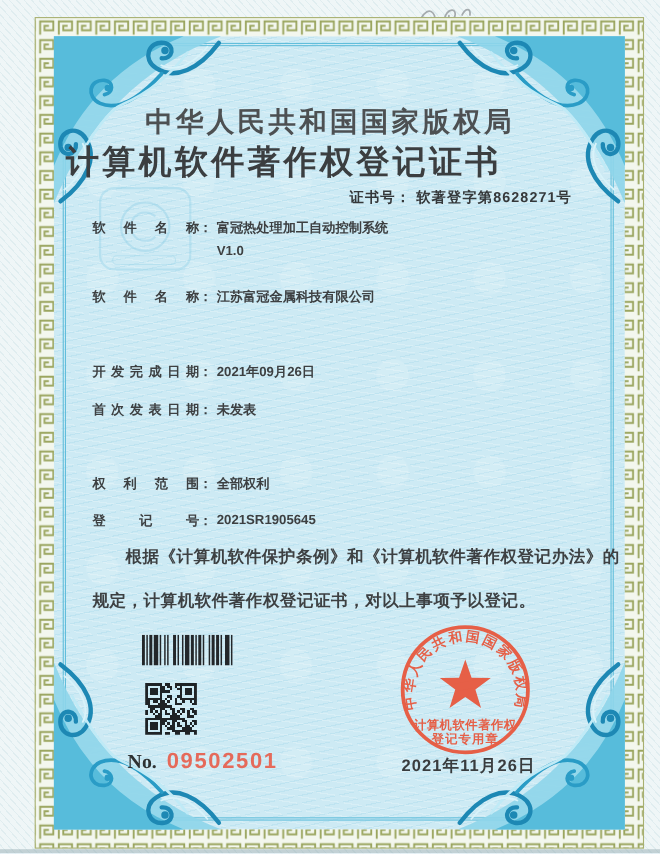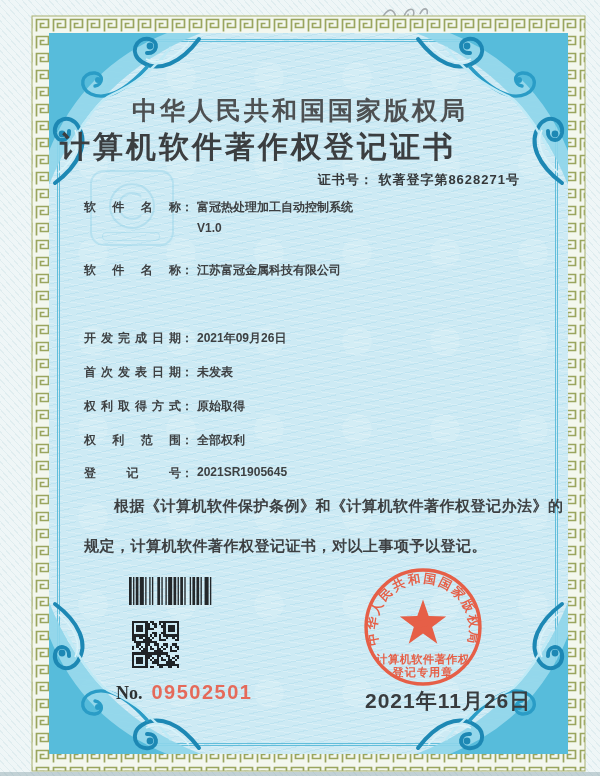--- a/index.html
+++ b/index.html
@@ -29,21 +29,21 @@
   .row{position:absolute;left:84px;font-size:12px;}
   .row .lbl{display:inline-block;width:97px;text-align:justify;text-align-last:justify;vertical-align:top;}
   .row .col{display:inline-block;}
   .row .val{position:absolute;left:113px;white-space:nowrap;}
   .val2{position:absolute;left:197px;font-size:12px;font-weight:bold;color:#3d4042;white-space:nowrap;}
   .stmt{position:absolute;left:84px;width:470px;font-size:15px;font-weight:bold;color:#3d4042;letter-spacing:.5px;white-space:nowrap;}
   .stmt.indent{text-indent:2em;}
   .serial{position:absolute;left:116px;top:681px;font-size:18px;}
   .serial .no{font-family:"Liberation Serif","DejaVu Serif",serif;color:#2e3233;font-weight:bold;}
   .serial .num{font-size:20px;font-weight:bold;letter-spacing:1.5px;margin-left:9px;}
-  .date{position:absolute;left:365px;top:687px;font-size:21px;font-weight:bold;letter-spacing:1px;color:#393c3e;}
+  .date{position:absolute;left:365px;top:687px;font-size:15px;font-weight:bold;letter-spacing:1px;color:#393c3e;}
   
   .wm{position:absolute;left:90px;top:170px;width:80px;height:72px;border:2px solid rgba(138,205,229,.55);
       border-radius:14px;opacity:.65;}
   .wm .c1{position:absolute;left:17px;top:11px;width:42px;height:42px;border:2px solid rgba(138,205,229,.6);border-radius:50%;}
   .wm .c2{position:absolute;left:26px;top:20px;width:24px;height:24px;border:2px solid rgba(138,205,229,.55);border-radius:50%;border-right-color:transparent;}
   .wm .base{position:absolute;left:10px;bottom:3px;width:56px;height:7px;border:1.5px solid rgba(138,205,229,.5);border-radius:4px;}
   .barcode{position:absolute;left:129px;top:577px;}
   .qrcode{position:absolute;left:132px;top:621px;}
   .seal{position:absolute;left:362px;top:566px;opacity:.93;}
   .pencil{position:absolute;left:372px;top:1px;transform:rotate(-8deg);opacity:.75;}
@@ -115,24 +115,20 @@
   <div class="row t" style="top:330px">
     <span class="lbl">开发完成日期</span><span class="col">：</span>
     <span class="val">2021年09月26日</span>
   </div>
 
   <div class="row t" style="top:364px">
     <span class="lbl">首次发表日期</span><span class="col">：</span>
     <span class="val">未发表</span>
   </div>
 
-  <div class="row t" style="top:398px">
-    <span class="lbl">权利取得方式</span><span class="col">：</span>
-    <span class="val">原始取得</span>
-  </div>
 
   <div class="row t" style="top:432px">
     <span class="lbl">权利范围</span><span class="col">：</span>
     <span class="val">全部权利</span>
   </div>
 
   <div class="row t" style="top:465px">
     <span class="lbl">登记号</span><span class="col">：</span>
     <span class="val">2021SR1905645</span>
   </div>

